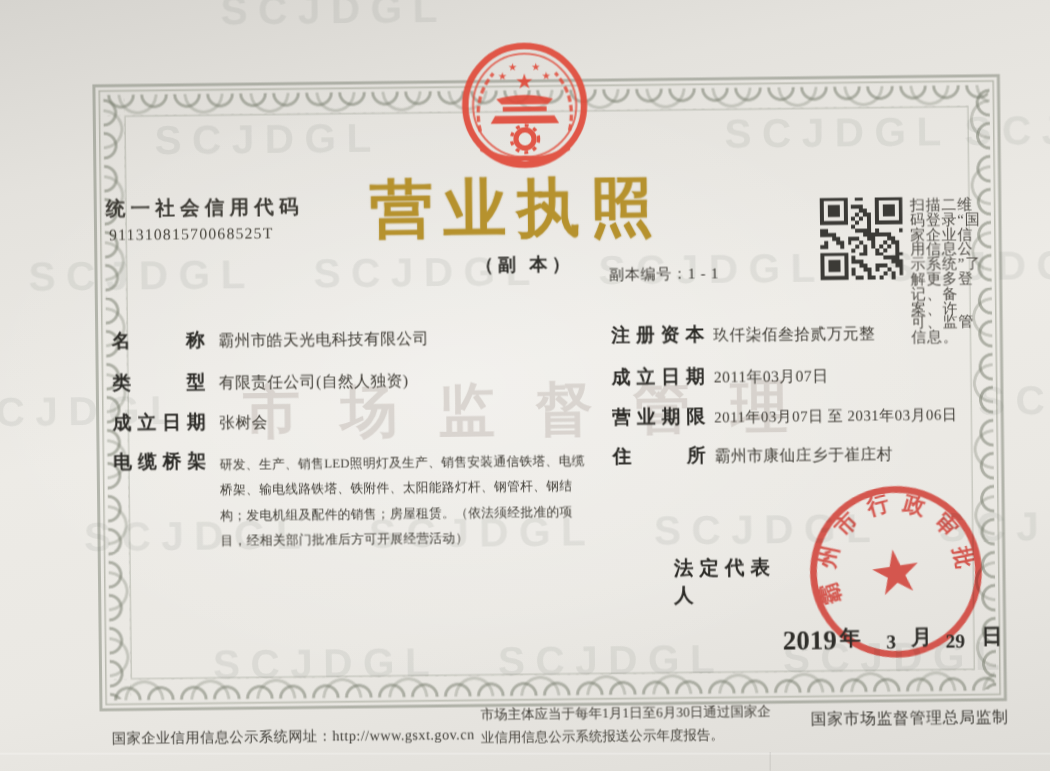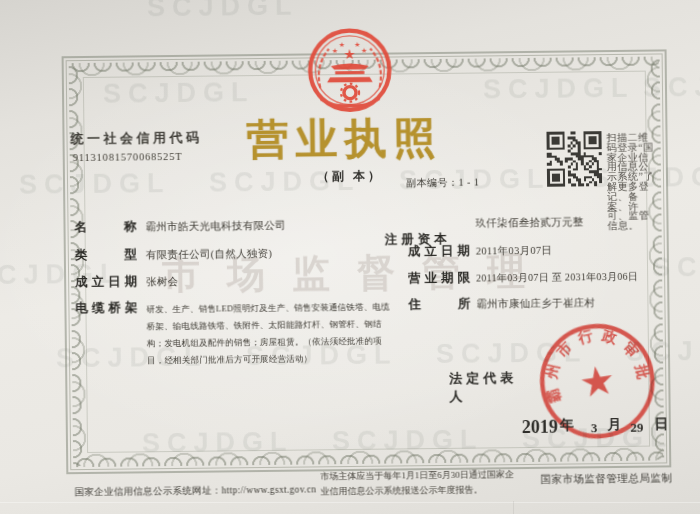--- a/index.html
+++ b/index.html
@@ -274,21 +274,21 @@
 
     <div class="fld-label" style="left:75px;top:244px;">类型</div>
     <div class="fld-value" style="left:146px;top:246px;">有限责任公司(自然人独资)</div>
 
     <div class="fld-label" style="left:75px;top:271px;">成立日期</div>
     <div class="fld-value" style="left:146px;top:273px;font-family:Liberation Serif, serif;">张树会</div>
 
     <div class="fld-label" style="left:75px;top:297px;">电缆桥架</div>
     <div class="fld-value scope-value" style="left:146px;top:299px;">研发、生产、销售LED照明灯及生产、销售安装通信铁塔、电缆桥架、输电线路铁塔、铁附件、太阳能路灯杆、钢管杆、钢结构；发电机组及配件的销售；房屋租赁。（依法须经批准的项目，经相关部门批准后方可开展经营活动）</div>
 
-    <div class="fld-label" style="left:385px;top:216px;margin-top:16px;">注册资本</div>
+    <div class="fld-label" style="left:408px;top:216px;">注册资本</div>
     <div class="fld-value" style="left:476px;top:218px;">玖仟柒佰叁拾贰万元整</div>
 
     <div class="fld-label" style="left:408px;top:244px;">成立日期</div>
     <div class="fld-value" style="left:476px;top:246px;text-align:right;">2011年03月07日</div>
 
     <div class="fld-label" style="left:408px;top:271px;">营业期限</div>
     <div class="fld-value" style="left:476px;top:273px;font-size:10px;">2011年03月07日 至 2031年03月06日</div>
 
     <div class="fld-label" style="left:408px;top:297px;">住所</div>
     <div class="fld-value" style="left:476px;top:299px;">霸州市康仙庄乡于崔庄村</div>

